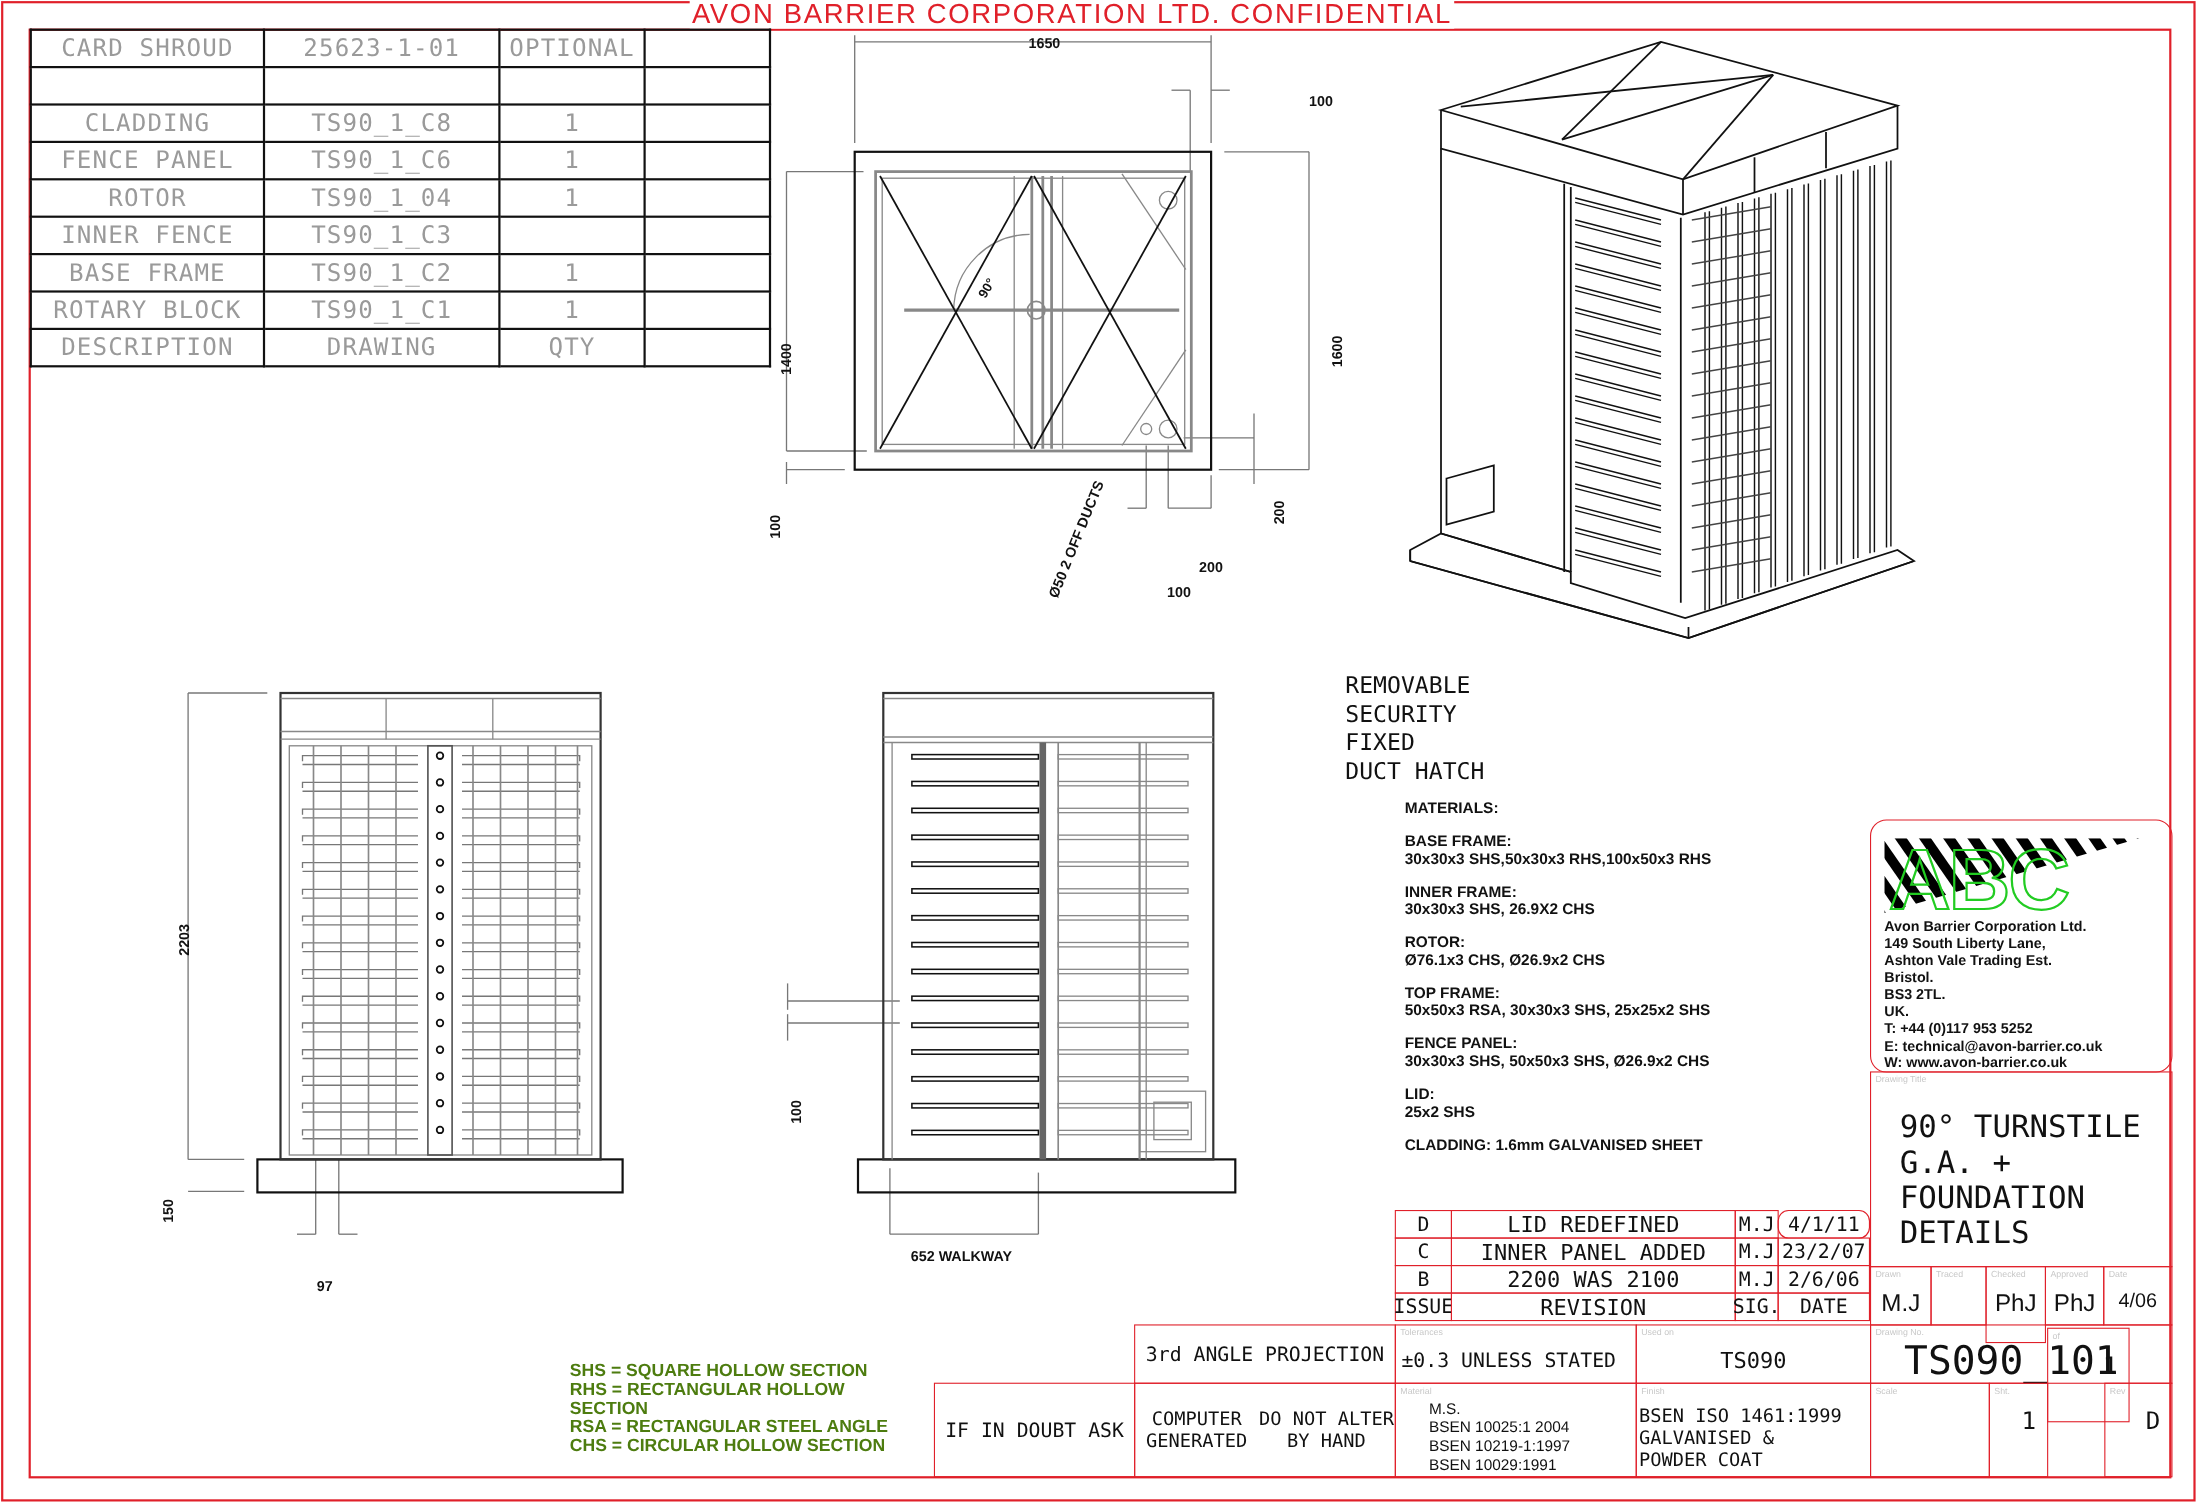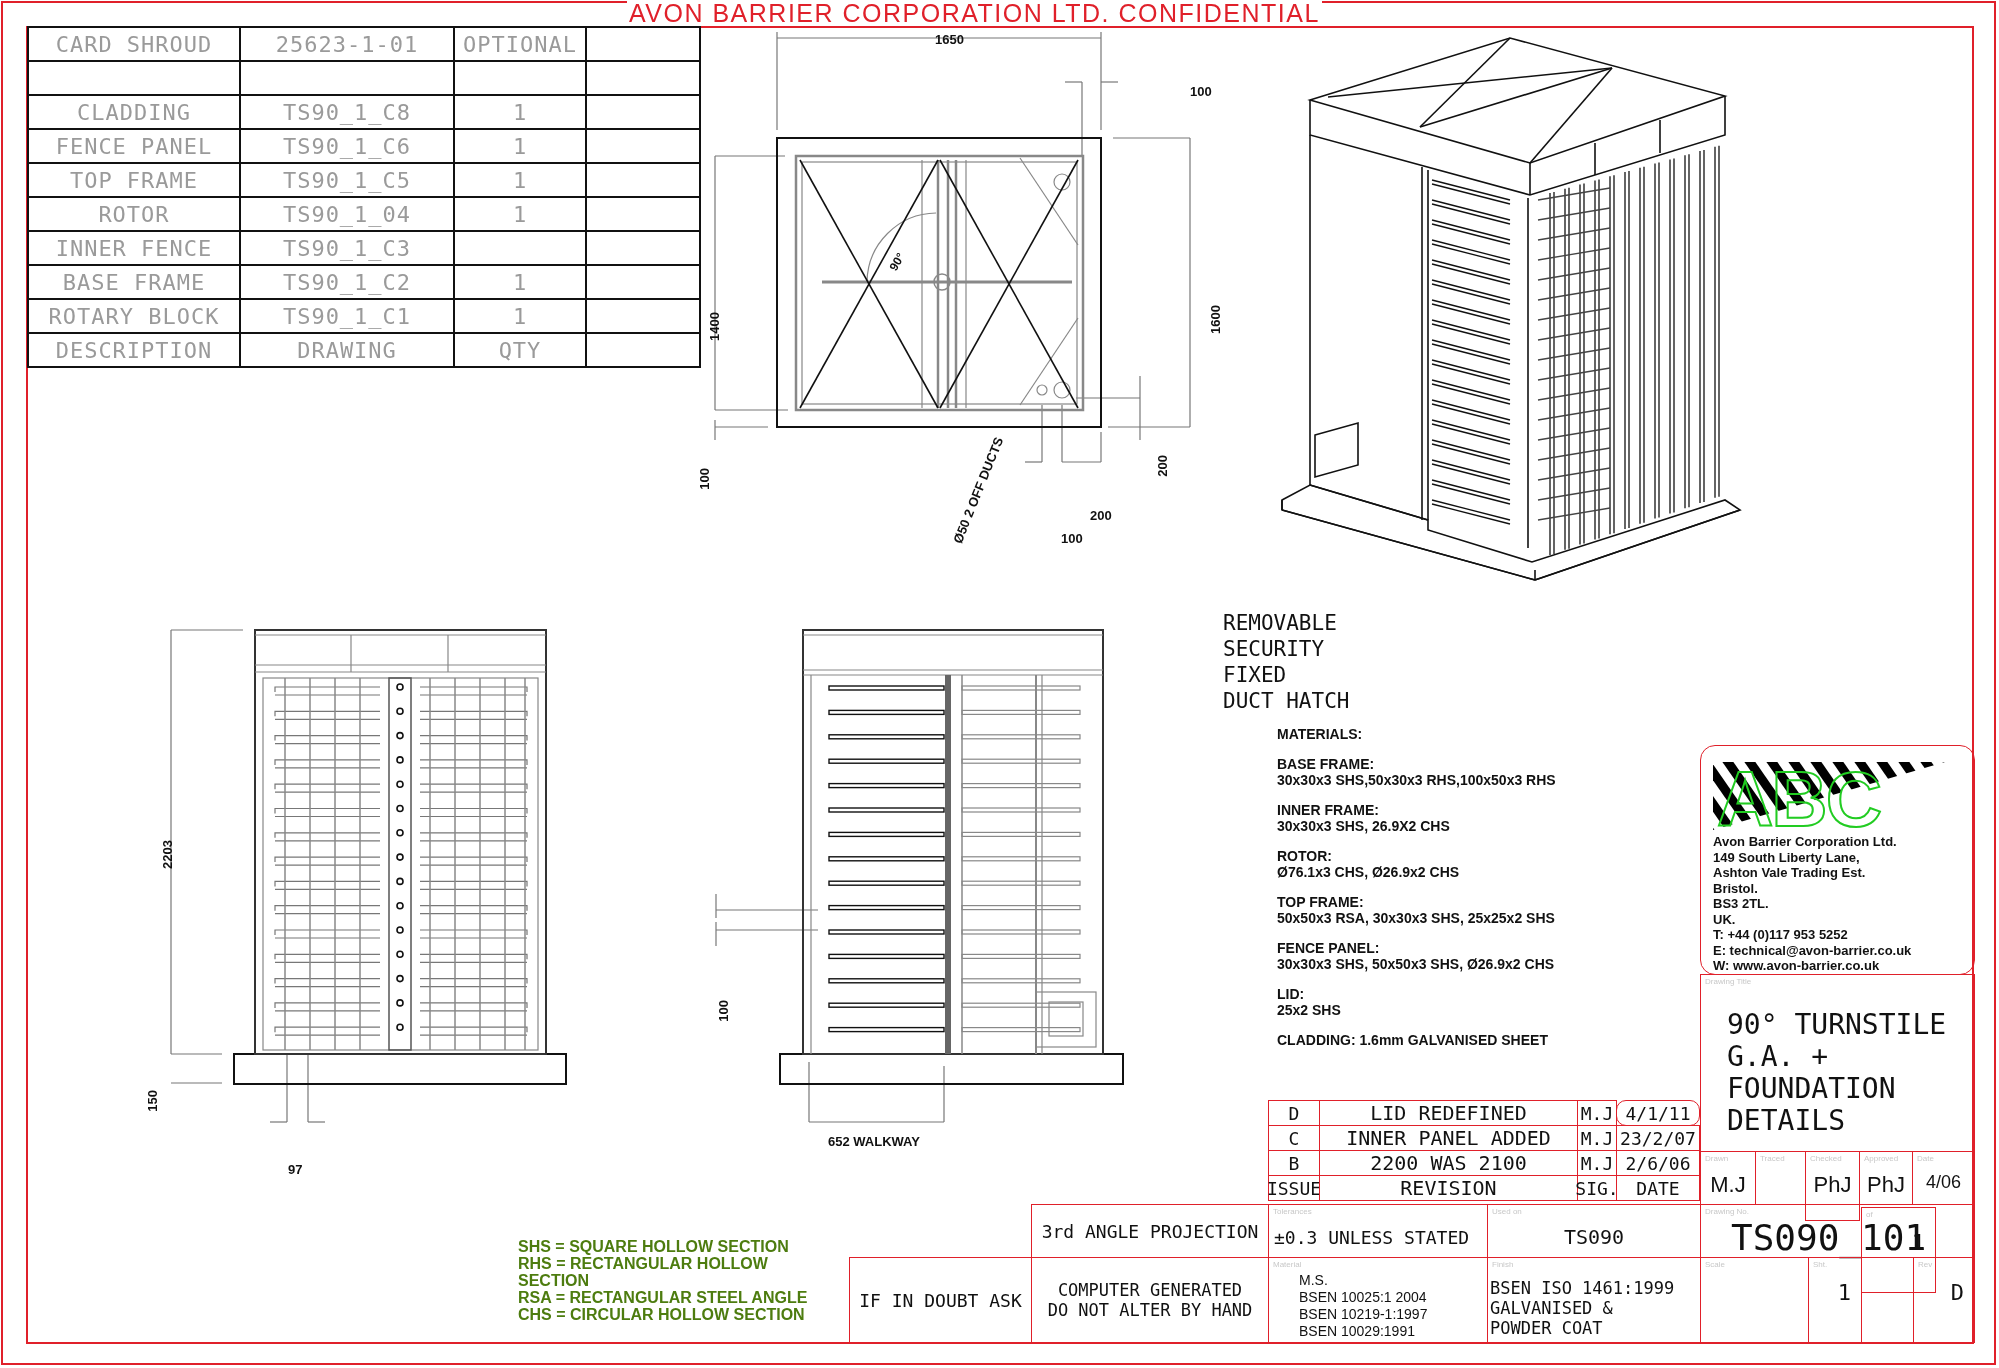--- a/index.html
+++ b/index.html
@@ -45,26 +45,20 @@
       </tr>
       <tr>
         <td class="c1">CLADDING</td>
         <td class="c2">TS90_1_C8</td>
         <td class="c3">1</td>
         <td class="c4"></td>
       </tr>
       <tr>
         <td class="c1">FENCE PANEL</td>
         <td class="c2">TS90_1_C6</td>
-        <td class="c3">1</td>
-        <td class="c4"></td>
-      </tr>
-      <tr>
-        <td class="c1">TOP FRAME</td>
-        <td class="c2">TS90_1_C5</td>
         <td class="c3">1</td>
         <td class="c4"></td>
       </tr>
       <tr>
         <td class="c1">ROTOR</td>
         <td class="c2">TS90_1_04</td>
         <td class="c3">1</td>
         <td class="c4"></td>
       </tr>
       <tr>
@@ -495,21 +489,21 @@
       <div class="cell ctr" style="left:348px;top:50px;width:84px;height:26px;font-size:18px;">2/6/06</div>
       <div class="cell ctr" style="left:0px;top:75px;width:52px;height:26px;font-size:18px;">ISSUE</div>
       <div class="cell ctr" style="left:51px;top:75px;width:259px;height:26px;font-size:20px;">REVISION</div>
       <div class="cell ctr" style="left:309px;top:75px;width:40px;height:26px;font-size:18px;">SIG.</div>
       <div class="cell ctr" style="left:348px;top:75px;width:84px;height:26px;font-size:18px;">DATE</div>
     </div>
 </div>
 
 <div class="cell ctr" style="left:849px;top:1257px;width:183px;height:86px;font-size:18px;">IF IN DOUBT ASK</div>
 <div class="cell ctr" style="left:1031px;top:1204px;width:238px;height:54px;font-size:18px;">3rd ANGLE PROJECTION</div>
-<div class="cell ctr" style="left:1031px;top:1257px;width:238px;height:86px;font-size:17px;line-height:20px;flex-direction:column;">
+<div class="cell ctr" style="left:1031px;top:1257px;width:238px;height:86px;font-size:17px;line-height:20px;flex-direction:row;">
   <div>COMPUTER GENERATED</div>
   <div>DO NOT ALTER BY HAND</div>
 </div>
 <div class="cell" style="left:1268px;top:1204px;width:220px;height:54px;">
   <span class="lbl">Tolerances</span>
   <div style="position:absolute;left:5px;top:22px;font-size:18px;">±0.3 UNLESS STATED</div>
 </div>
 <div class="cell" style="left:1268px;top:1257px;width:220px;height:86px;">
   <span class="lbl">Material</span>
   <div style="position:absolute;left:30px;top:14px;font-size:14px;line-height:17px;font-family:'Liberation Sans',sans-serif;">

